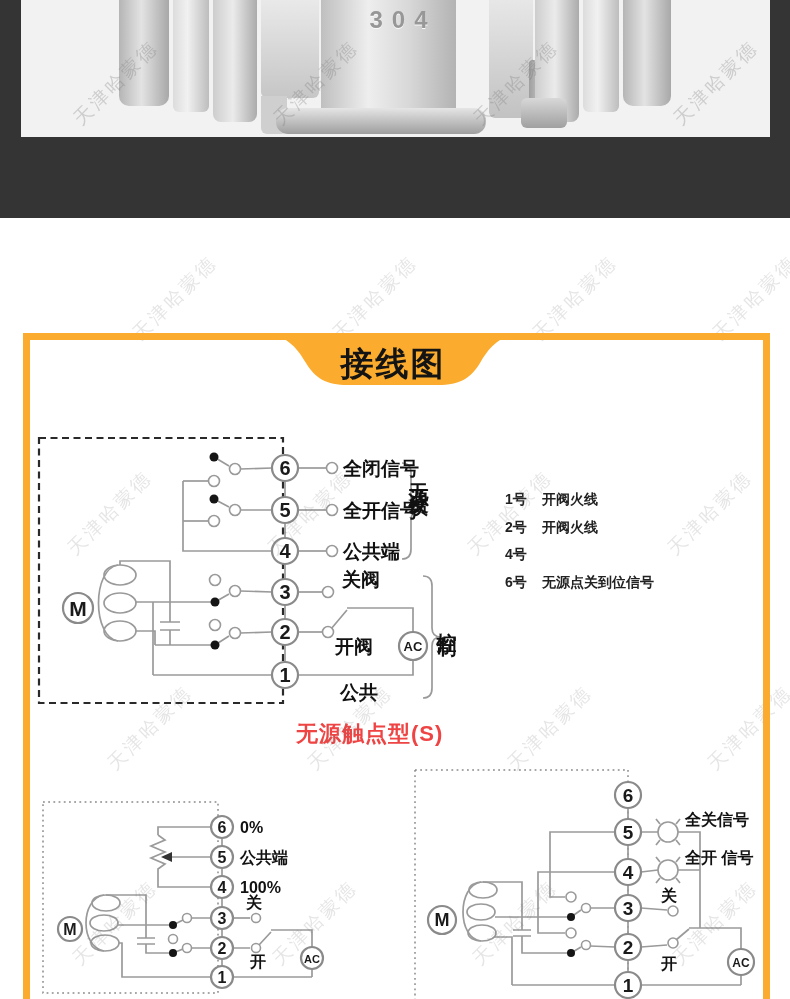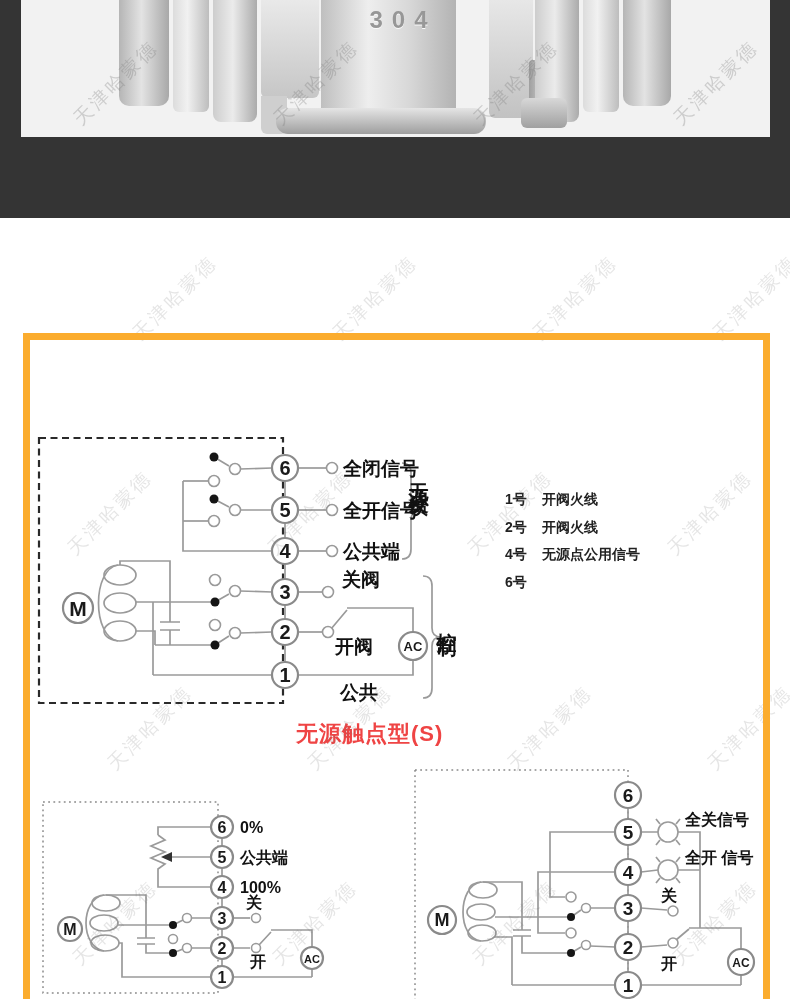--- a/index.html
+++ b/index.html
@@ -100,20 +100,26 @@
   <span class="wm" style="left:95px;top:715px">天津哈蒙德</span>
   <span class="wm" style="left:295px;top:715px">天津哈蒙德</span>
   <span class="wm" style="left:495px;top:715px">天津哈蒙德</span>
   <span class="wm" style="left:695px;top:715px">天津哈蒙德</span>
   <span class="wm" style="left:60px;top:910px">天津哈蒙德</span>
   <span class="wm" style="left:260px;top:910px">天津哈蒙德</span>
   <span class="wm" style="left:460px;top:910px">天津哈蒙德</span>
   <span class="wm" style="left:660px;top:910px">天津哈蒙德</span>
 
   <div class="frame"></div>
+  <div class="banner">
+    <svg width="262" height="58" viewBox="0 0 262 58">
+      <path fill="var(--accent,#FBAC2E)" d="M0,0 C24,2 34,13 44,30 C53,45 64,52 86,52 L176,52 C198,52 209,45 218,30 C228,13 238,2 262,0 Z"></path>
+      <text x="131" y="42" text-anchor="middle">接线图</text>
+    </svg>
+  </div>
 
   <svg id="dg-main" class="dg" width="440" height="302" viewBox="0 0 440 302">
     <rect class="dash" x="9" y="8" width="244" height="265"></rect>
     <g class="w">
       <path d="M255,38 L255,245"></path>
       <path d="M268,38 L296,38"></path>
       <path d="M268,80 L296,80"></path>
       <path d="M268,121 L296,121"></path>
       <path d="M268,162 L292,162"></path>
       <path d="M268,202 L292,202"></path>
@@ -191,24 +197,24 @@
     <div class="legend-row">
         <span class="legend-num">1号</span>
         <span>开阀火线</span>
       </div>
     <div class="legend-row">
         <span class="legend-num">2号</span>
         <span>开阀火线</span>
       </div>
     <div class="legend-row">
         <span class="legend-num">4号</span>
-        <span>无源点公用信号</span>
       </div>
     <div class="legend-row">
         <span class="legend-num">6号</span>
+        <span>无源点关到位信号</span>
       </div>
   </div>
 
   <div class="caption">无源触点型(S)</div>
 
   <svg id="dg-bl" class="dg" width="360" height="209" viewBox="0 0 360 209">
     <rect class="dots" x="15" y="12" width="175" height="191"></rect>
     <g class="w">
       <path d="M194,37 L194,187"></path>
       <path d="M183,37 L130,37 L130,45"></path>

